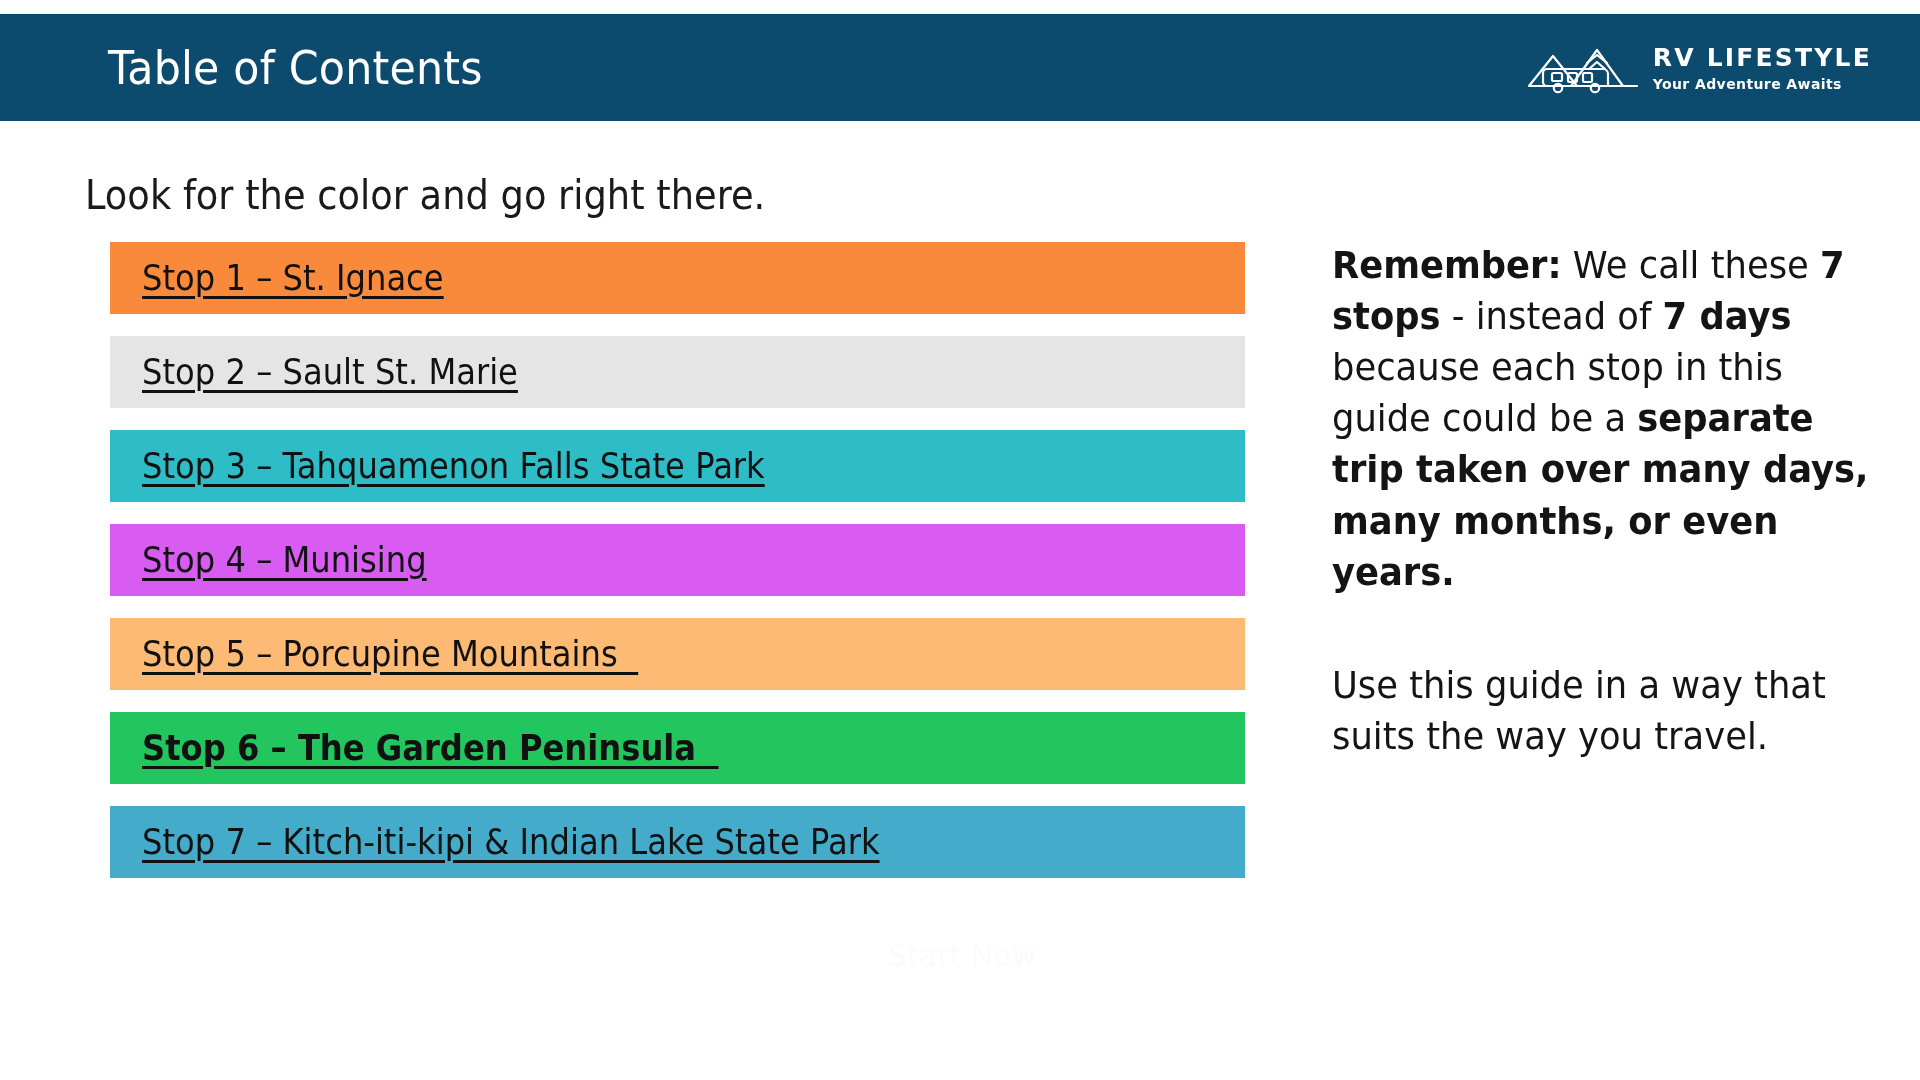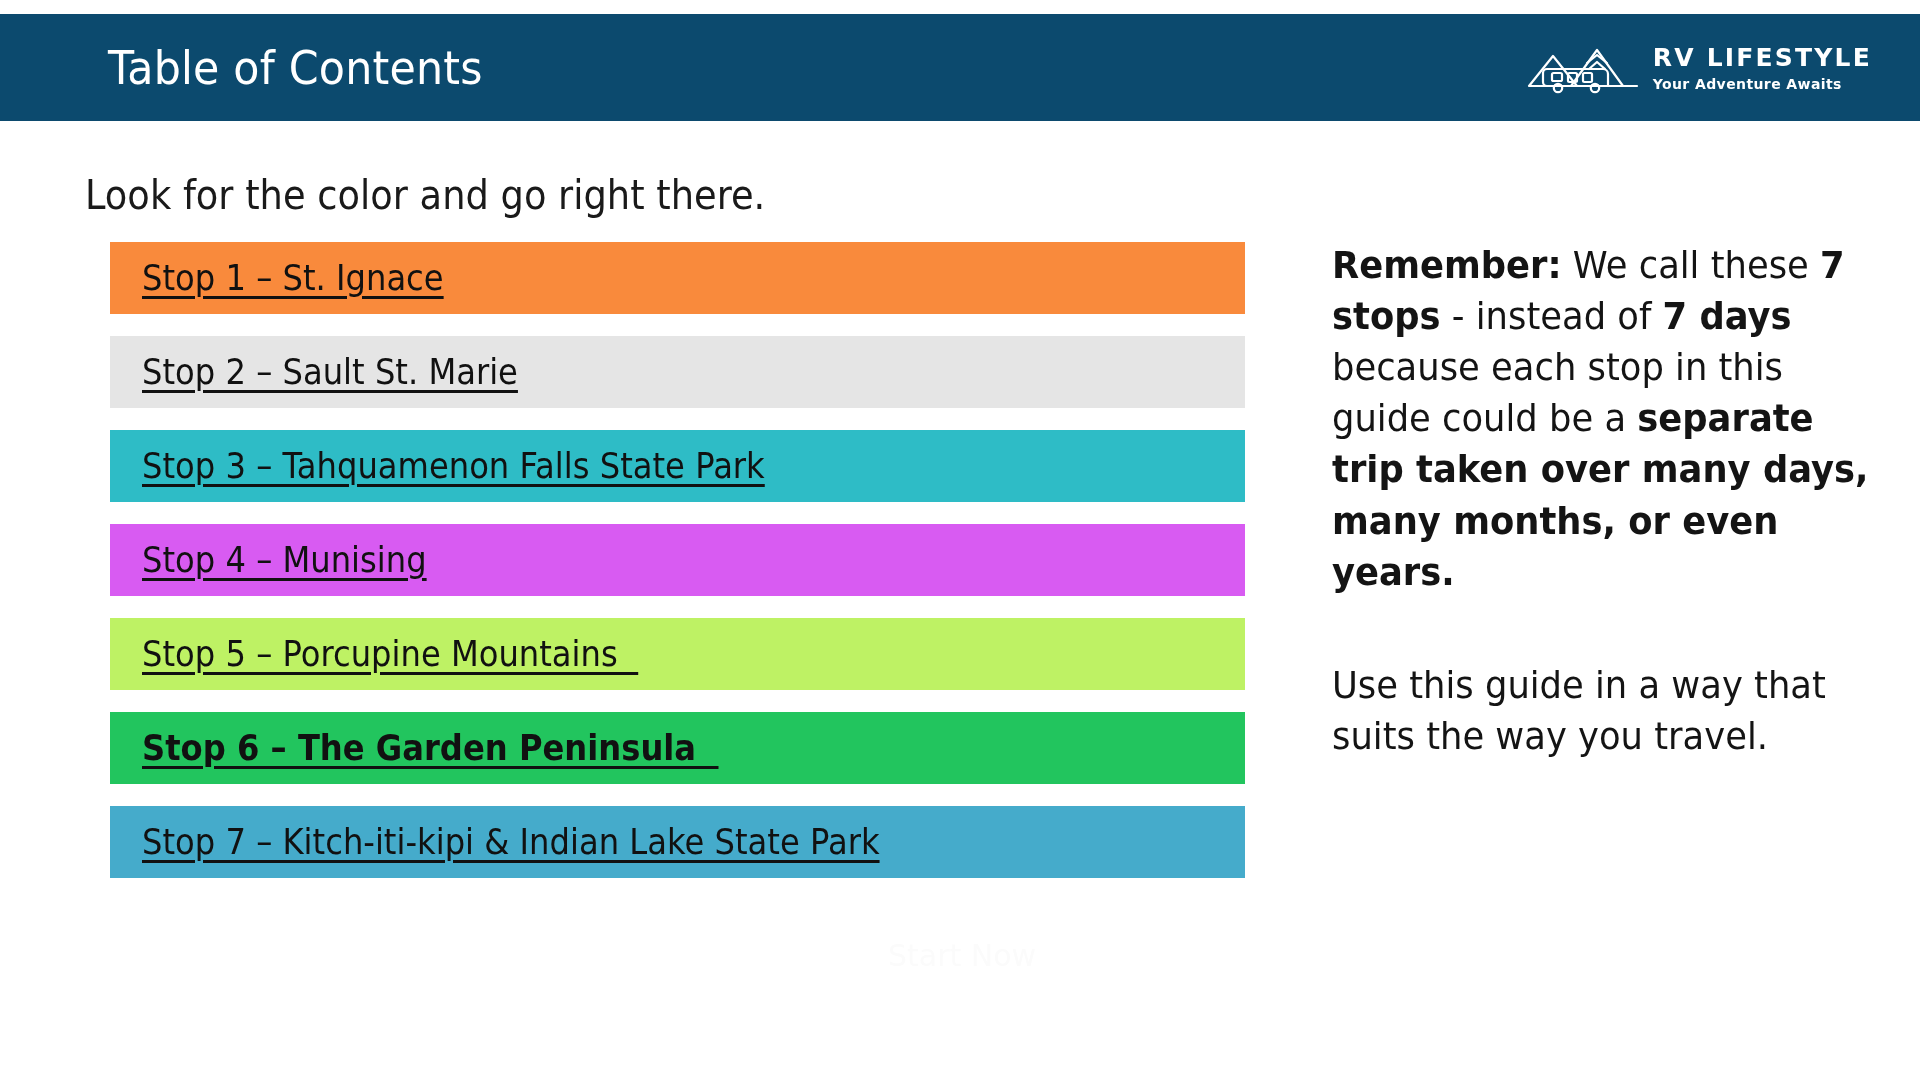--- a/index.html
+++ b/index.html
@@ -192,21 +192,21 @@
     </div>
     <div class="stop-bar" style="background: #e5e5e5;">
       <a class="stop-link">Stop 2 – Sault St. Marie</a>
     </div>
     <div class="stop-bar" style="background: rgb(46, 188, 198);">
       <a class="stop-link">Stop 3 – Tahquamenon Falls State Park</a>
     </div>
     <div class="stop-bar" style="background: rgb(216, 91, 242);">
       <a class="stop-link">Stop 4 – Munising</a>
     </div>
-    <div class="stop-bar" style="background: #bef264;">
+    <div class="stop-bar" style="background: #fdba74;">
       <a class="stop-link">Stop 5 – Porcupine Mountains  </a>
     </div>
     <div class="stop-bar" style="background: #22c55e; font-weight: bold;">
       <a class="stop-link">Stop 6 – The Garden Peninsula  </a>
     </div>
     <div class="stop-bar" style="background: rgb(69, 171, 203);">
       <a class="stop-link">Stop 7 – Kitch-iti-kipi &amp; Indian Lake State Park</a>
     </div>
   </div>
 

